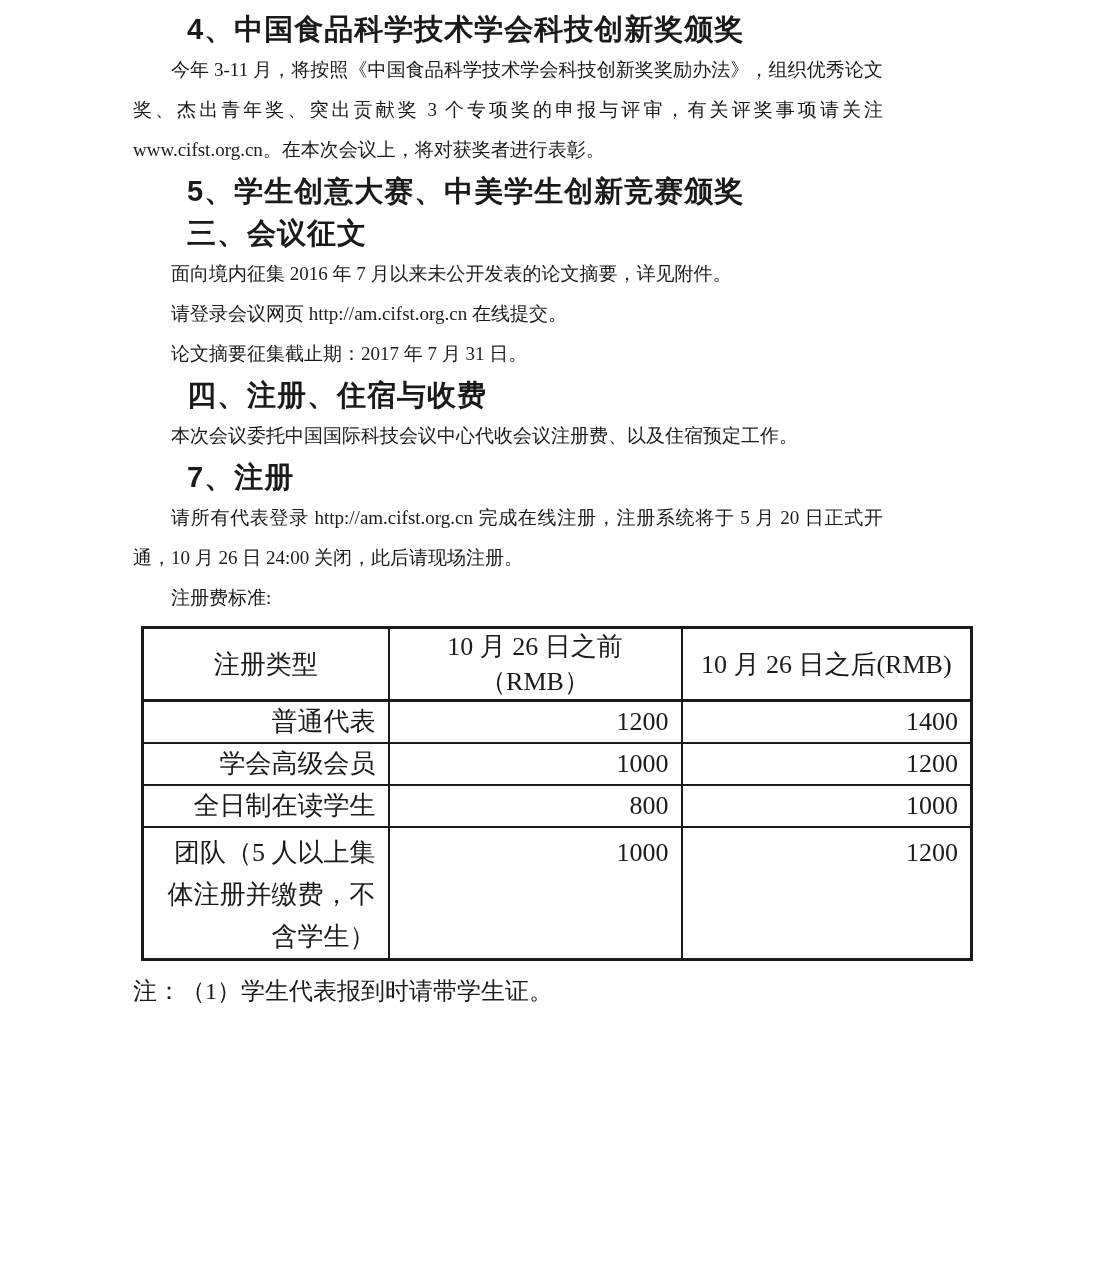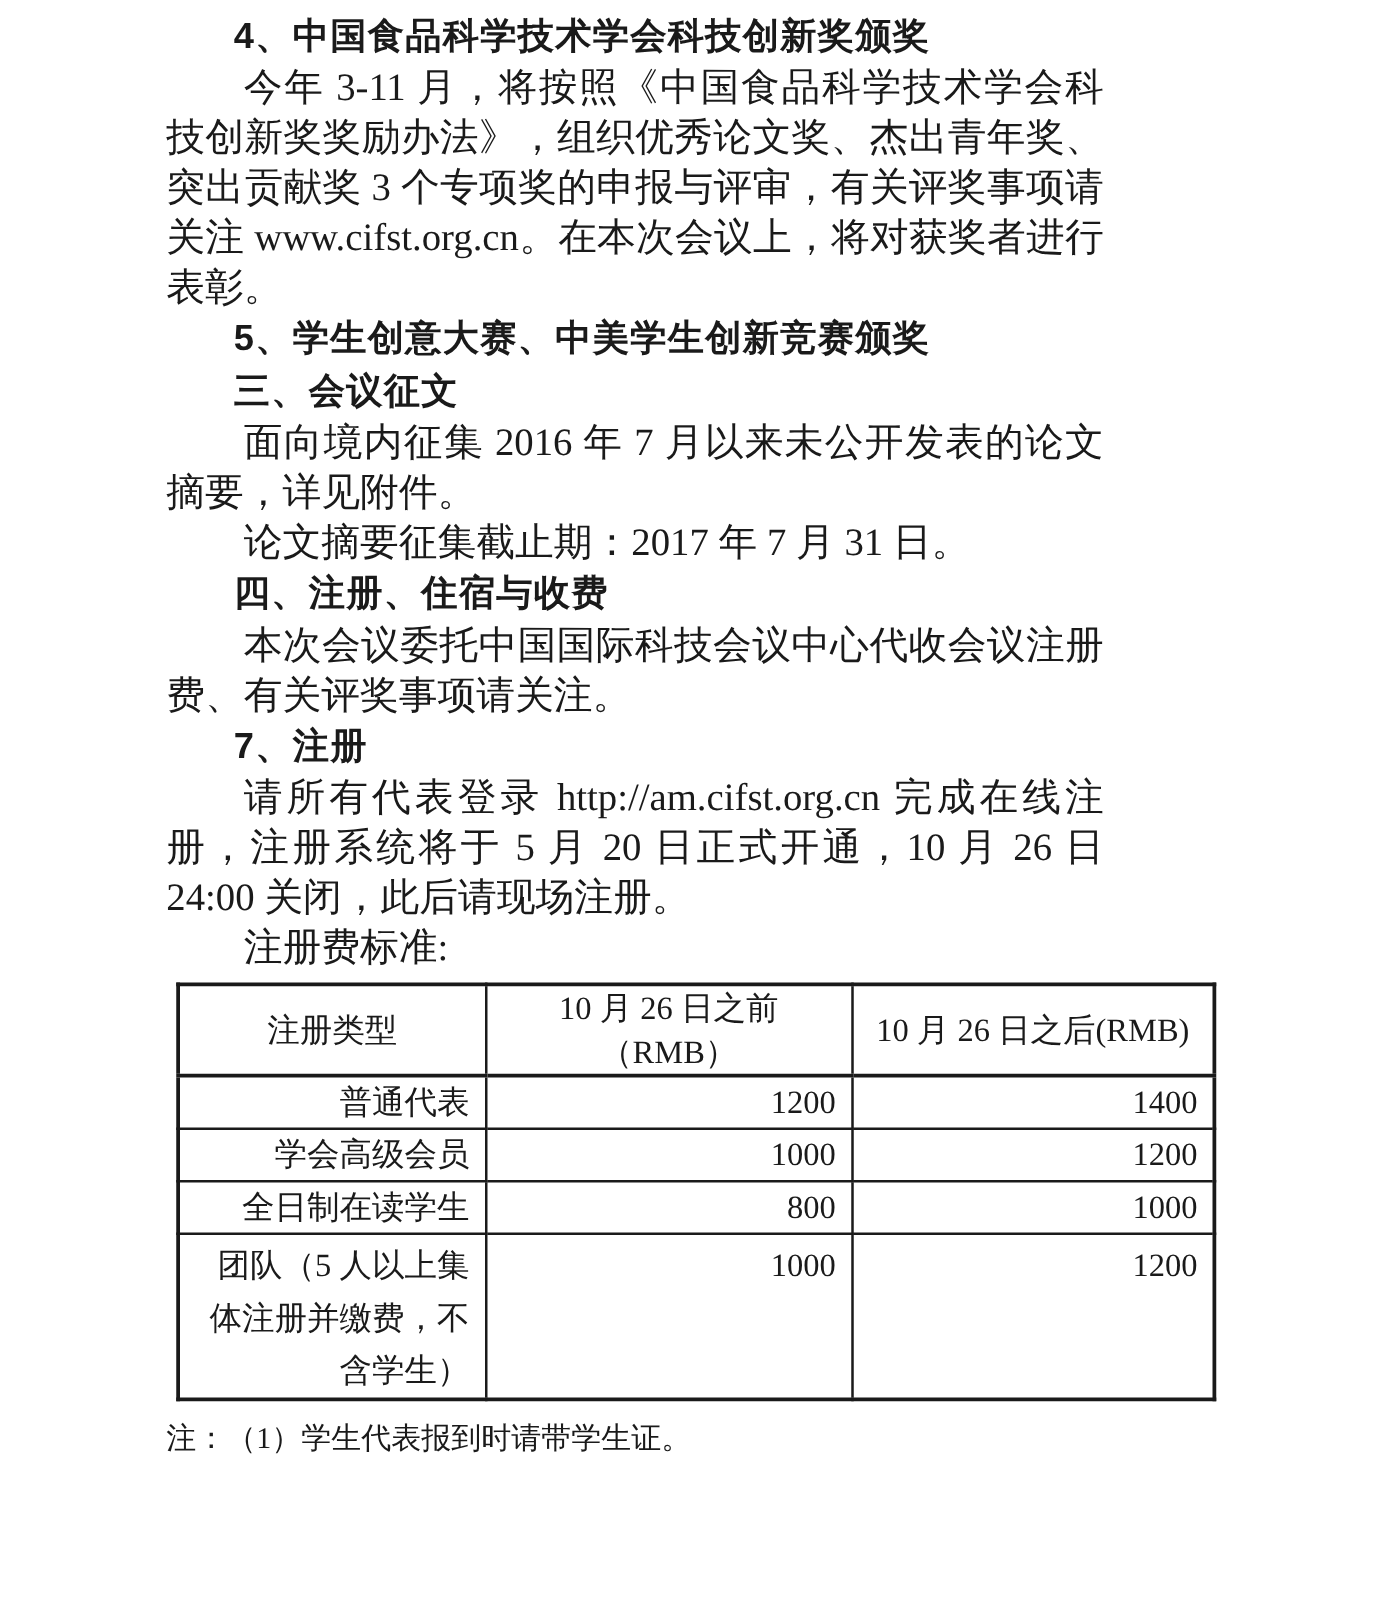--- a/index.html
+++ b/index.html
@@ -22,21 +22,21 @@
   }
   .hd {
     font-family: "Liberation Sans", "DejaVu Sans", sans-serif;
     font-size: 29px;
     line-height: 42px;
     font-weight: 700;
     margin: 0 0 0 54px;
     letter-spacing: 1px;
   }
   .body-p {
-    font-size: 31px;
+    font-size: 19px;
     line-height: 40px;
     text-align: justify;
     text-indent: 2em;
     margin: 0;
   }
   .fee-table {
     border-collapse: collapse;
     table-layout: fixed;
     width: 829px;
     margin: 8px 0 11px 8px;
@@ -89,26 +89,27 @@
     <p class="body-p">今年 3-11 月，将按照《中国食品科学技术学会科技创新奖奖励办法》，组织优秀论文奖、杰出青年奖、突出贡献奖 3 个专项奖的申报与评审，有关评奖事项请关注 www.cifst.org.cn。在本次会议上，将对获奖者进行表彰。</p>
   </section>
 
   <section>
     <h2 class="hd">5、学生创意大赛、中美学生创新竞赛颁奖</h2>
   </section>
 
   <section>
     <h2 class="hd">三、会议征文</h2>
     <p class="body-p">面向境内征集 2016 年 7 月以来未公开发表的论文摘要，详见附件。</p>
+    <p class="body-p">请登录会议网页 http://am.cifst.org.cn 在线提交。</p>
     <p class="body-p">论文摘要征集截止期：2017 年 7 月 31 日。</p>
   </section>
 
   <section>
     <h2 class="hd">四、注册、住宿与收费</h2>
-    <p class="body-p">本次会议委托中国国际科技会议中心代收会议注册费、有关评奖事项请关注。</p>
+    <p class="body-p">本次会议委托中国国际科技会议中心代收会议注册费、以及住宿预定工作。</p>
   </section>
 
   <section>
     <h2 class="hd">7、注册</h2>
     <p class="body-p">请所有代表登录 http://am.cifst.org.cn 完成在线注册，注册系统将于 5 月 20 日正式开通，10 月 26 日 24:00 关闭，此后请现场注册。</p>
     <p class="body-p">注册费标准:</p>
   </section>
 
   <table class="fee-table">
     <thead>

